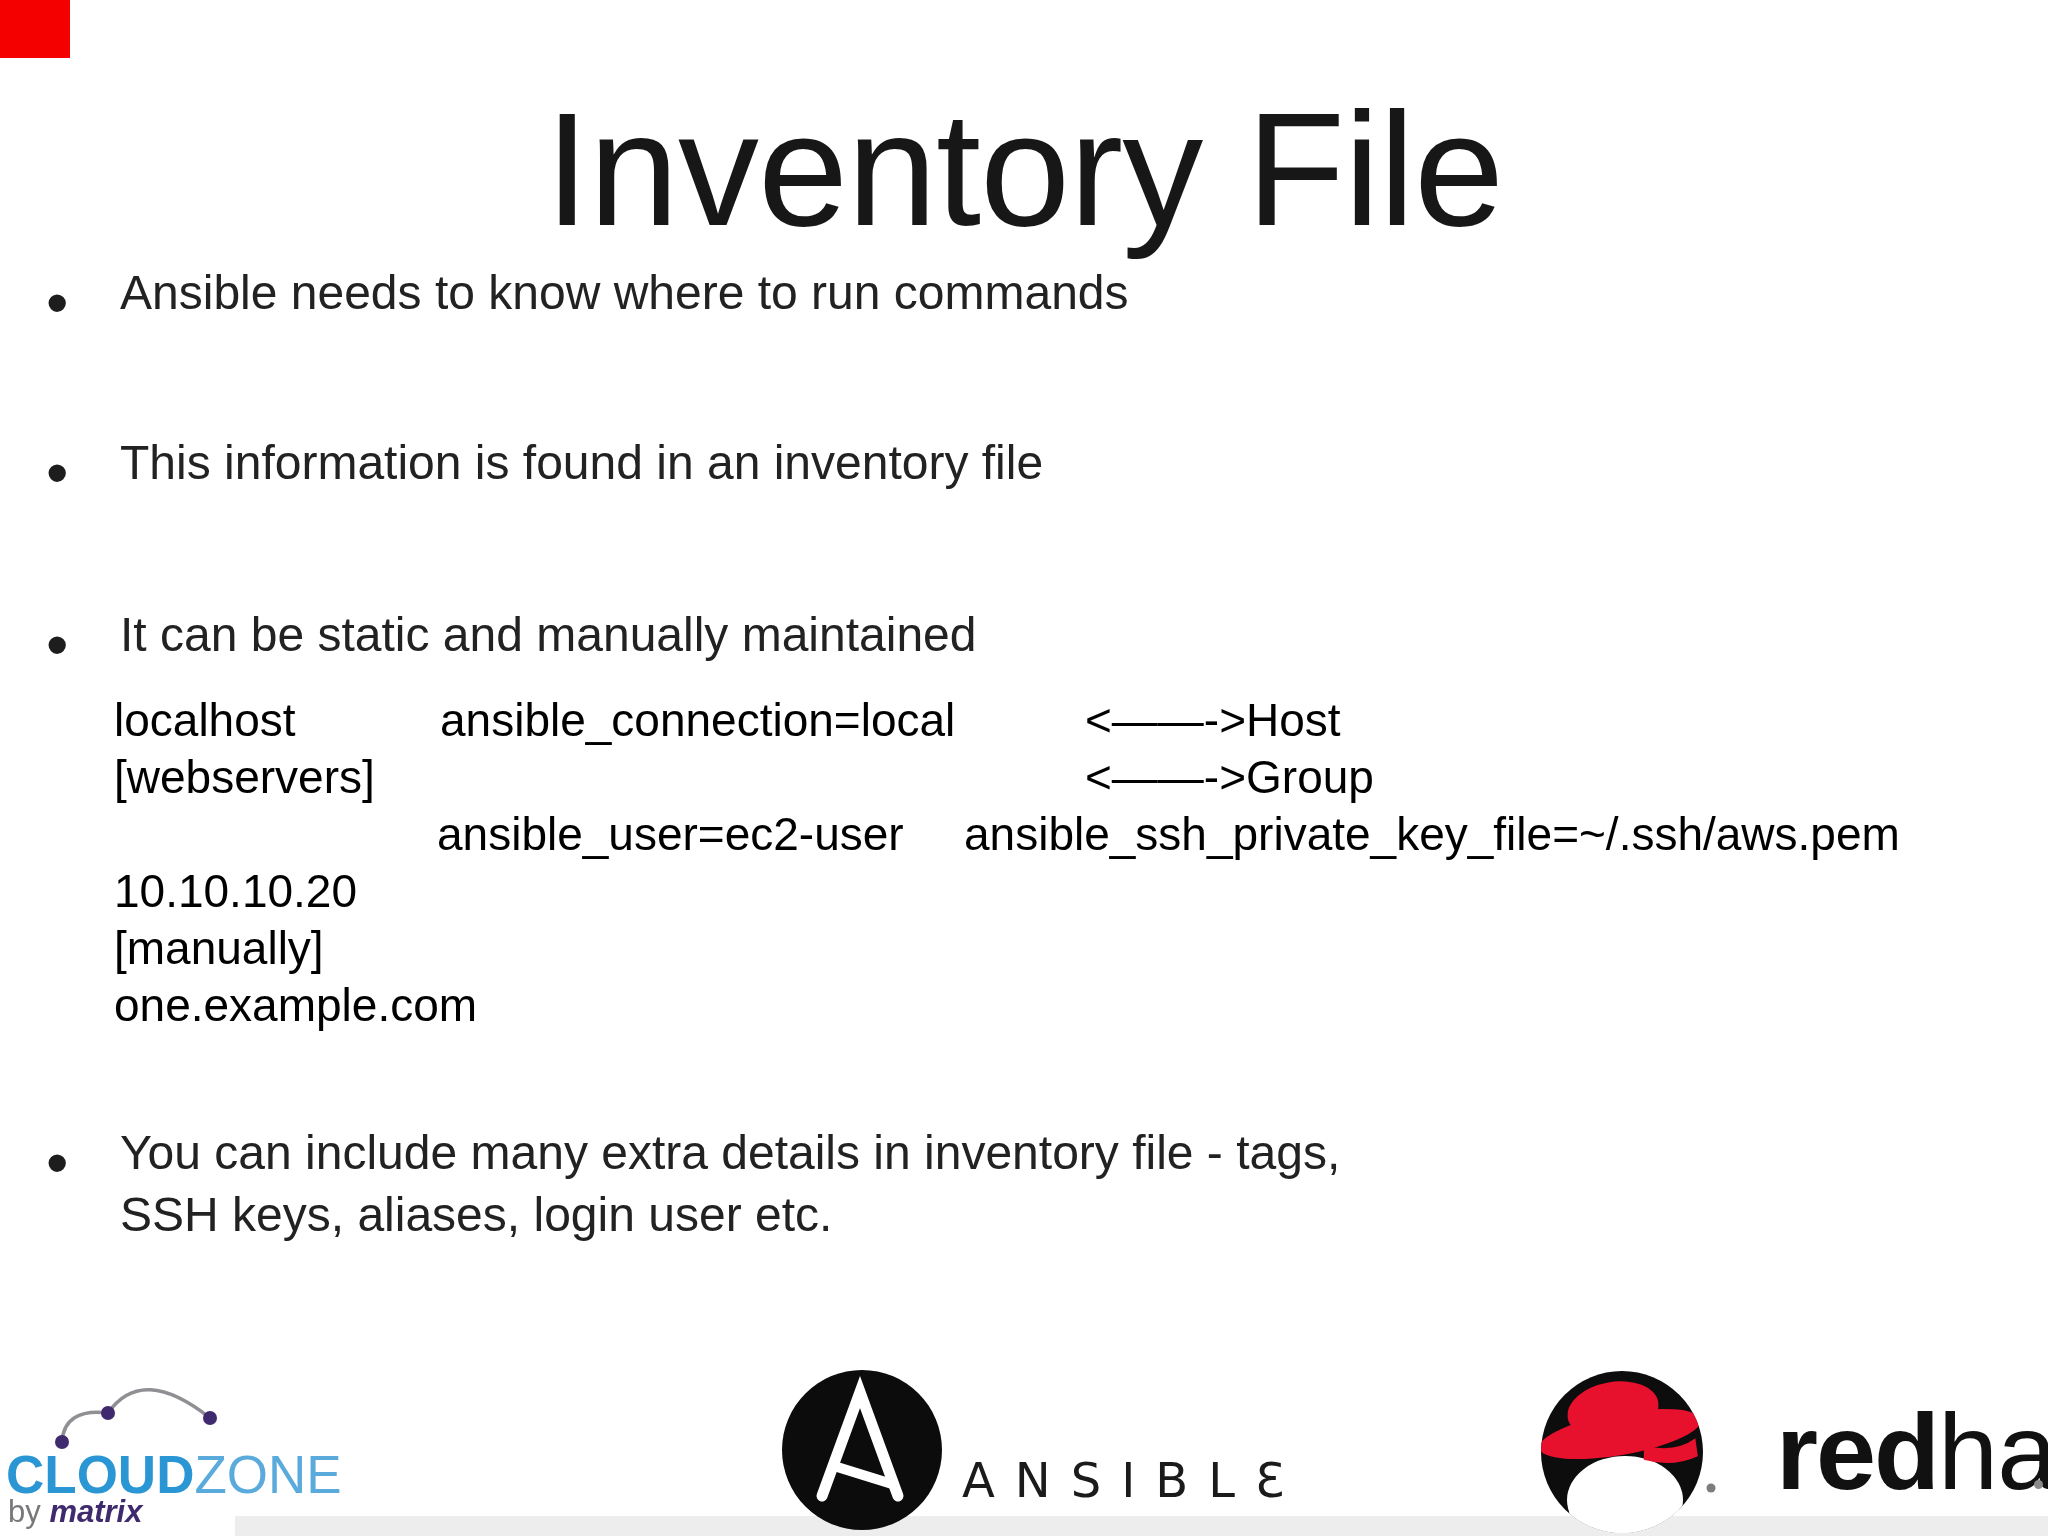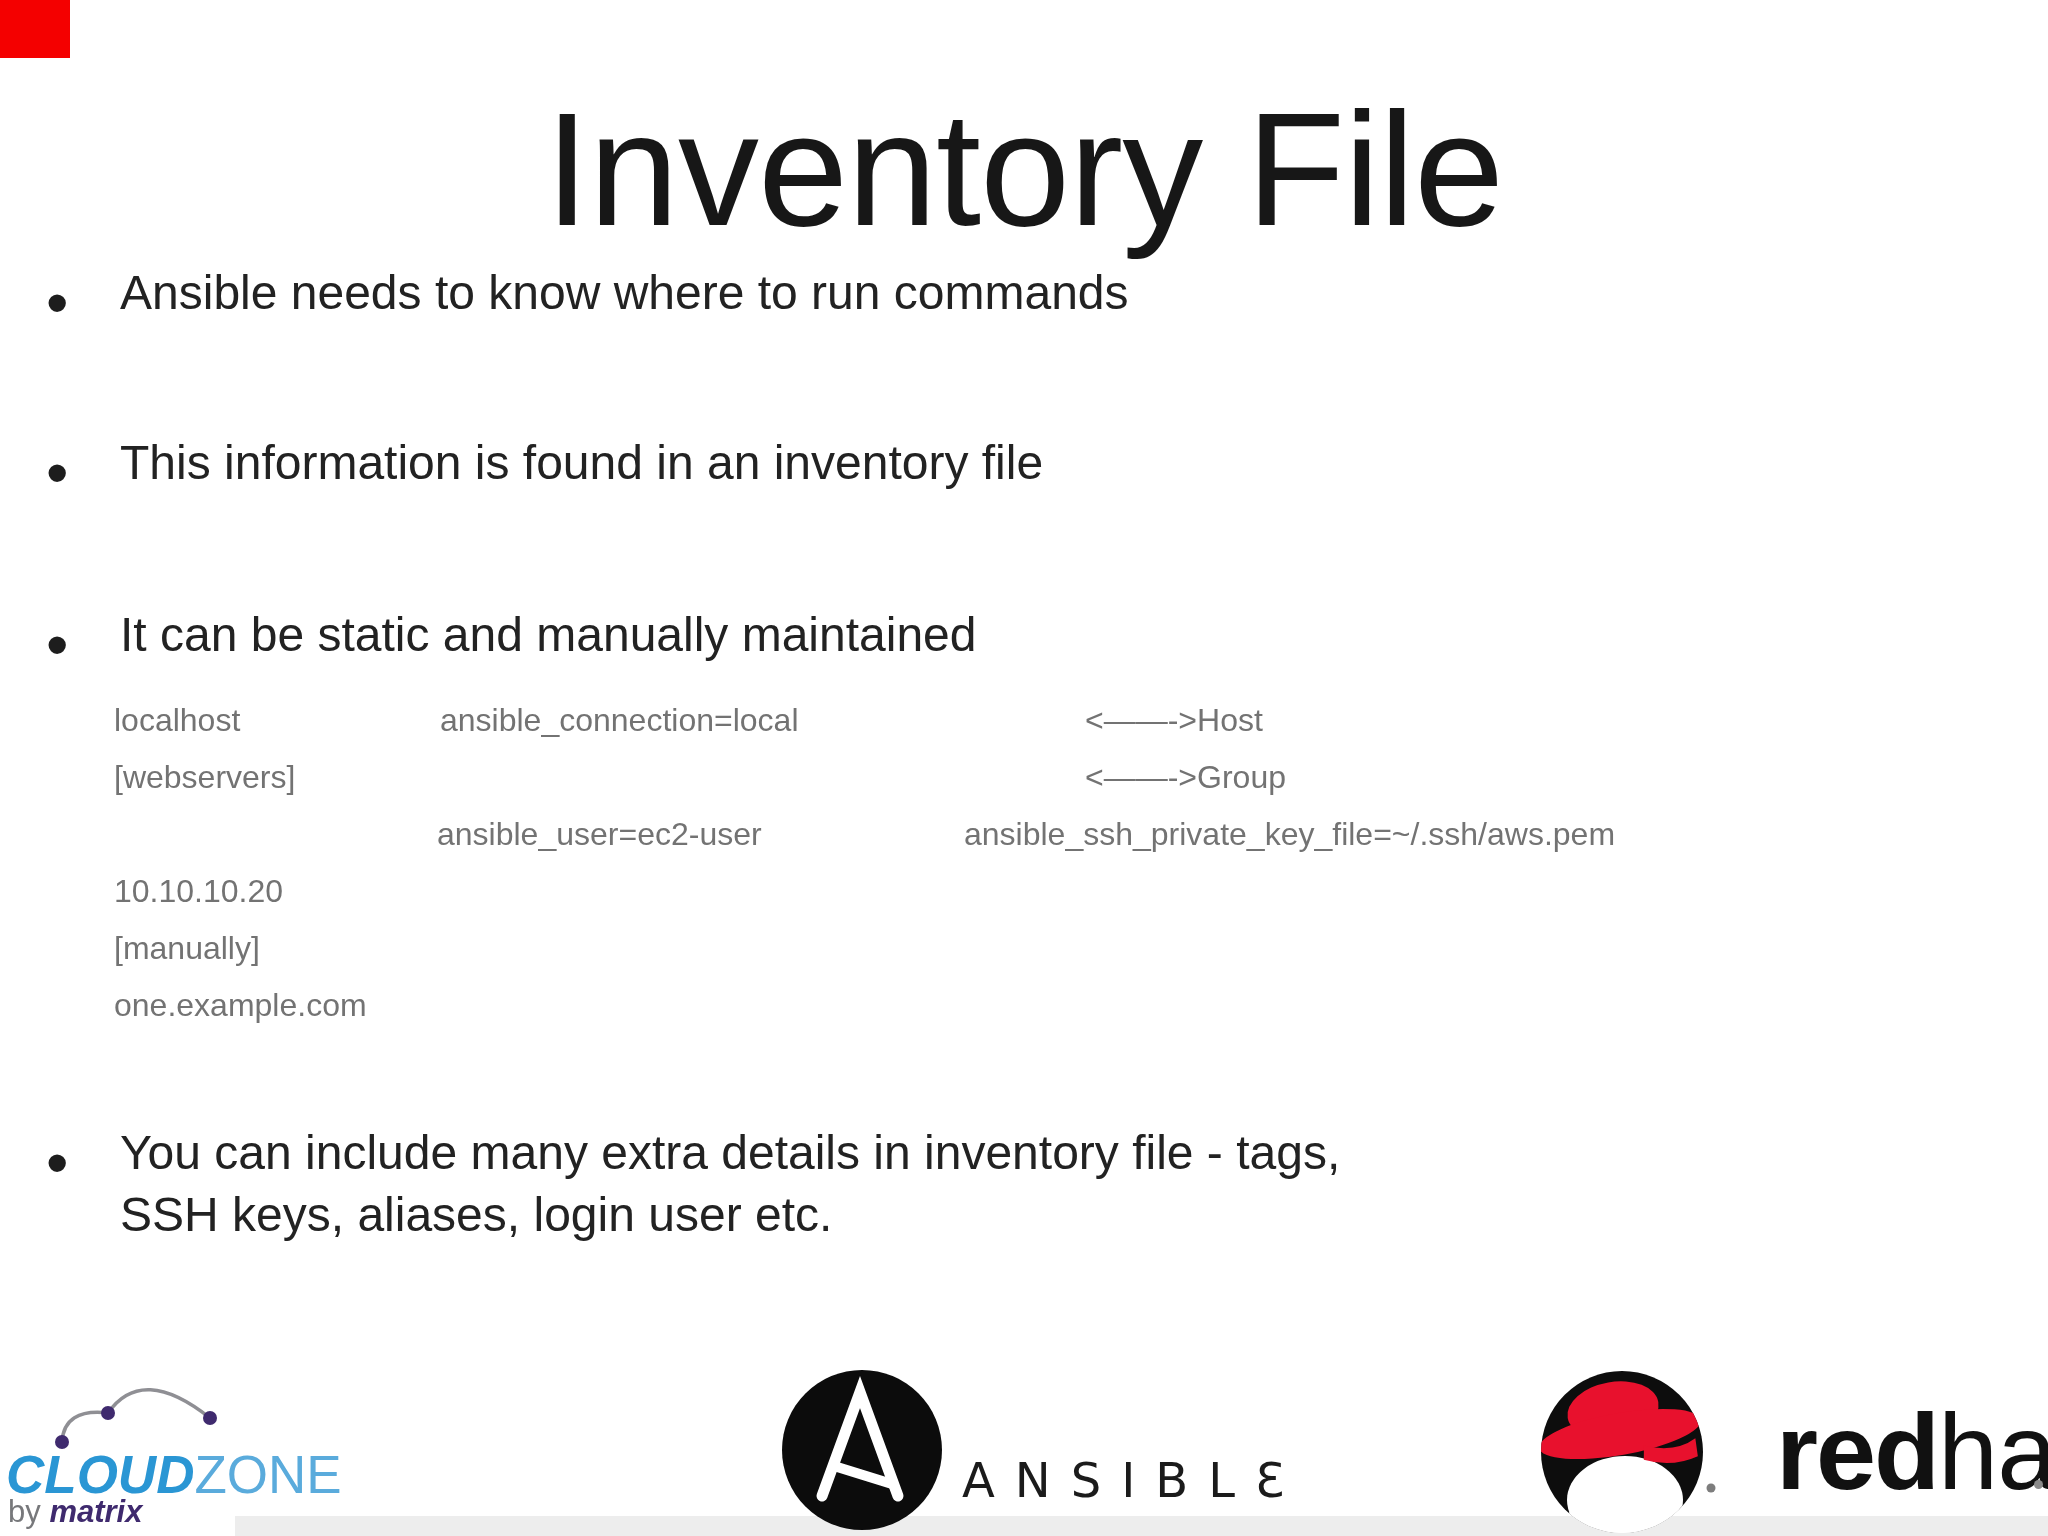--- a/index.html
+++ b/index.html
@@ -24,36 +24,36 @@
   }
   
   .bullet-row{left:0;width:2048px;}
   .bullet-dot{position:absolute;left:46px;top:0;font-size:64px;line-height:1.3;color:#1d1d1d;}
   .bullet-text{position:absolute;left:120px;top:0;width:1890px;font-size:48px;line-height:1.3;font-weight:300;color:#222;}
   #bullet-1{top:262px;height:90px;}
   #bullet-2{top:432px;height:90px;}
   #bullet-3{top:604px;height:90px;}
   #bullet-4{top:1122px;height:180px;}
   
-  #code-block{left:0;top:692px;width:1728px;font-size:32px;font-weight:300;color:#737373;}
+  #code-block{left:0;top:692px;width:1728px;font-size:46px;font-weight:300;color:#000000;}
   .code-line{position:relative;height:57px;line-height:57px;}
   .code-seg{position:absolute;top:0;white-space:nowrap;}
   .seg-c1{left:114px;}
   .seg-c2{left:440px;}
   .seg-c2b{left:437px;}
   .seg-arrow{left:1085px;}
   .seg-c3{left:964px;}
   .arrow-label{}
   
   #footer-strip{left:235px;top:1516px;width:1813px;height:20px;background:#ededed;}
   
   #cloudzone{left:20px;top:1378px;width:350px;height:158px;}
   #cz-svg{position:absolute;left:0;top:0;}
   #cz-word{position:absolute;left:6px;top:1448px;font-size:53px;line-height:1.0;letter-spacing:0px;}
-  #cz-word .bold{font-weight:800;color:#2a96d4;font-style:italic;}
+  #cz-word .bold{font-weight:800;color:#2a96d4;}
   #cz-word .light{font-weight:300;color:#5aabdc;}
   #cz-tag{position:absolute;left:8px;top:1496px;font-size:31px;line-height:1.0;}
   #cz-tag .by{color:#77787b;font-weight:400;}
   #cz-tag .brand{color:#3f2a6e;font-weight:700;font-style:italic;}
   
   #ansible-mark{left:772px;top:1362px;}
   #ansible-word{left:962px;top:1452px;font-size:48px;letter-spacing:20px;color:#1b1b1b;
     font-family:"DejaVu Sans","Liberation Sans",sans-serif;font-weight:400;}
   
   #redhat-mark{left:1525px;top:1368px;}

